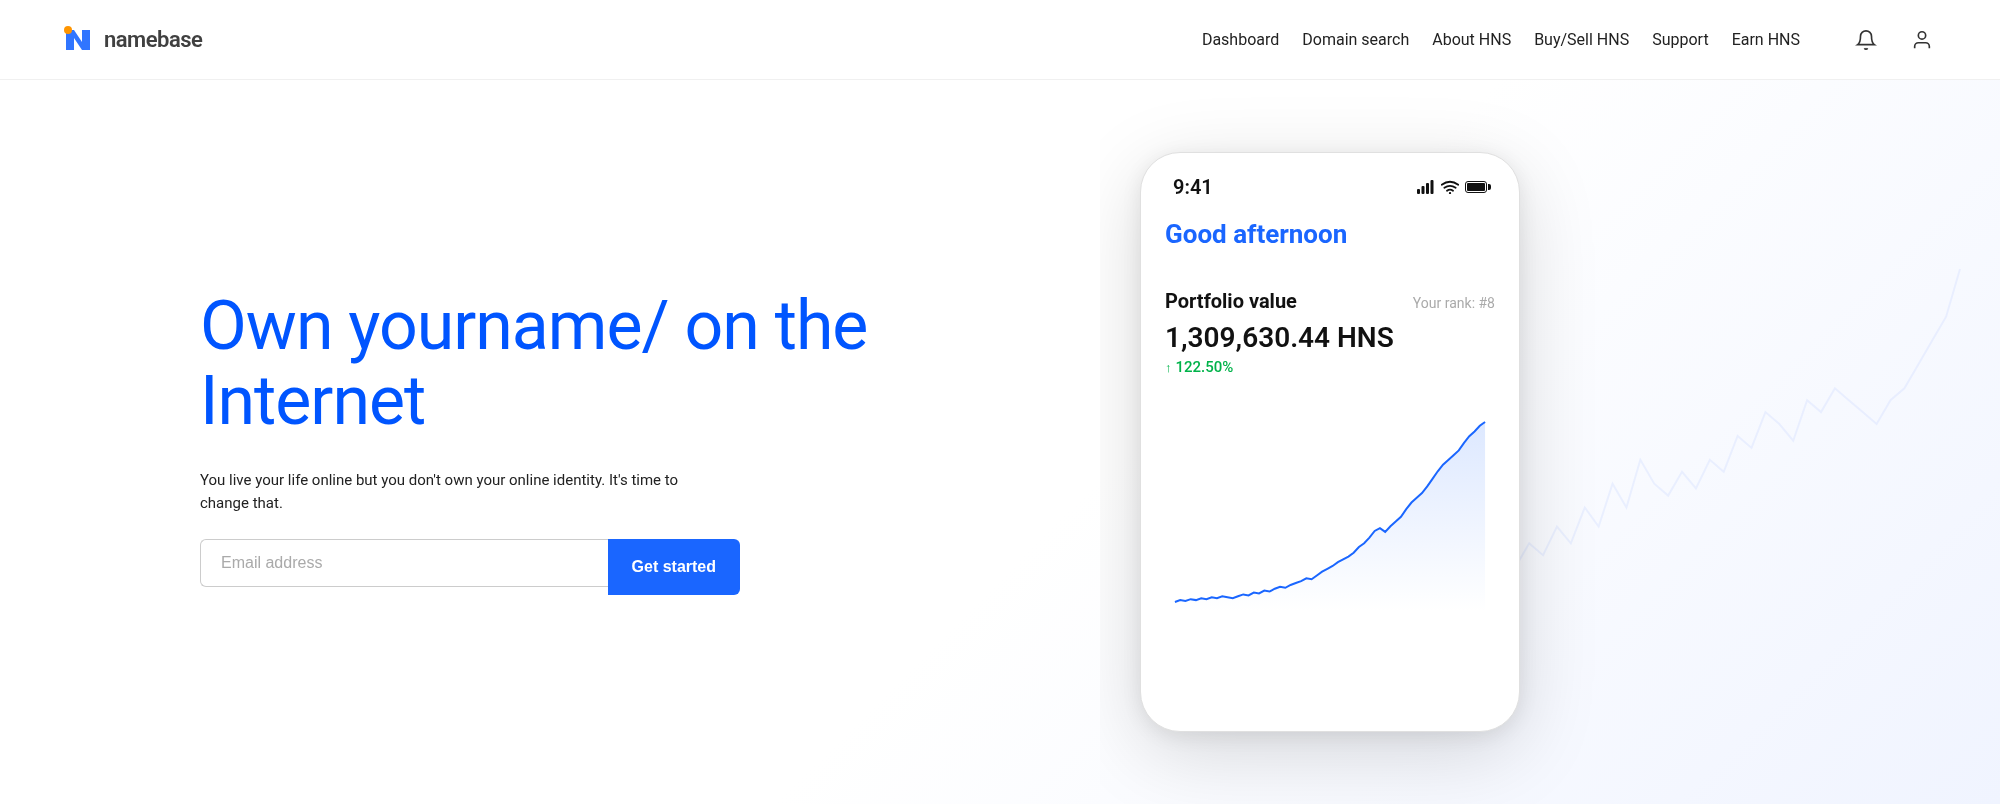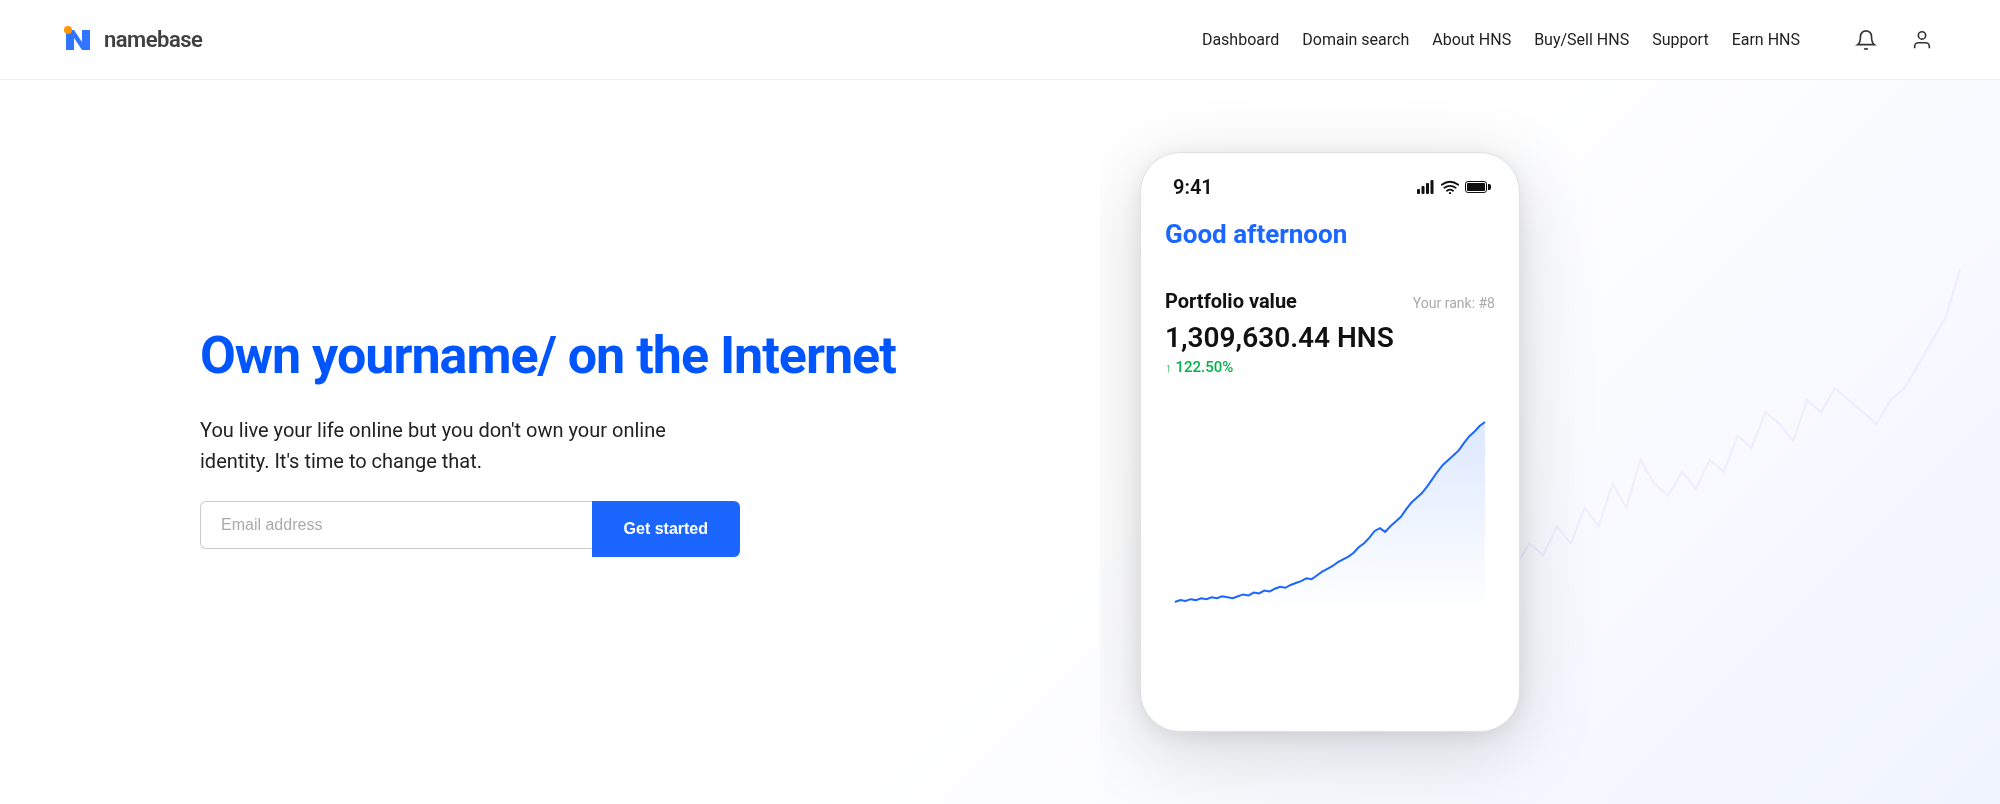--- a/index.html
+++ b/index.html
@@ -76,29 +76,29 @@
       background: linear-gradient(135deg, #ffffff 55%, #f0f4ff 100%);
     }
     .hero-left {
       flex: 0 0 55%;
       display: flex;
       flex-direction: column;
       justify-content: center;
       padding: 60px 80px 60px 200px;
     }
     .hero-title {
-      font-size: 52px;
-      font-weight: 700;
+      font-size: 68px;
+      font-weight: 400;
       color: #0055ff;
       line-height: 1.1;
       margin-bottom: 30px;
       letter-spacing: -1px;
     }
     .hero-subtitle {
-      font-size: 20px;
+      font-size: 15px;
       color: #222;
       line-height: 1.55;
       margin-bottom: 24px;
       max-width: 480px;
       font-weight: 400;
     }
     .hero-cta {
       display: flex;
       gap: 0;
       max-width: 540px;
@@ -111,21 +111,21 @@
       border-radius: 6px 0 0 6px;
       padding: 0 20px;
       font-size: 16px;
       color: #999;
       outline: none;
       background: #fff;
     }
     .email-input::placeholder { color: #aaa; }
     .get-started-btn {
       height: 56px;
-      padding: 0 32px;
+      padding: 0 24px;
       background: #1a66ff;
       color: #fff;
       border: none;
       border-radius: 0 6px 6px 0;
       font-size: 16px;
       font-weight: 600;
       cursor: pointer;
       white-space: nowrap;
     }
 

